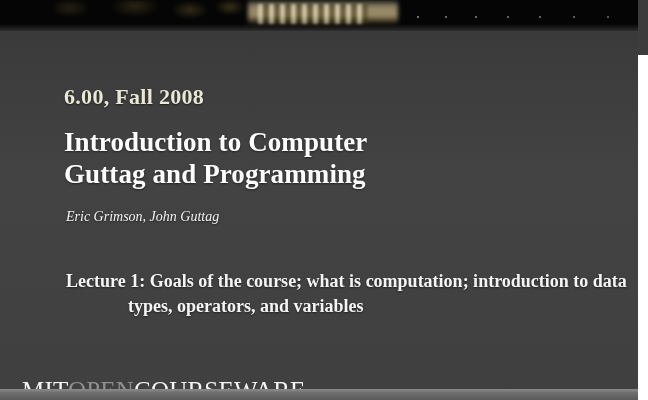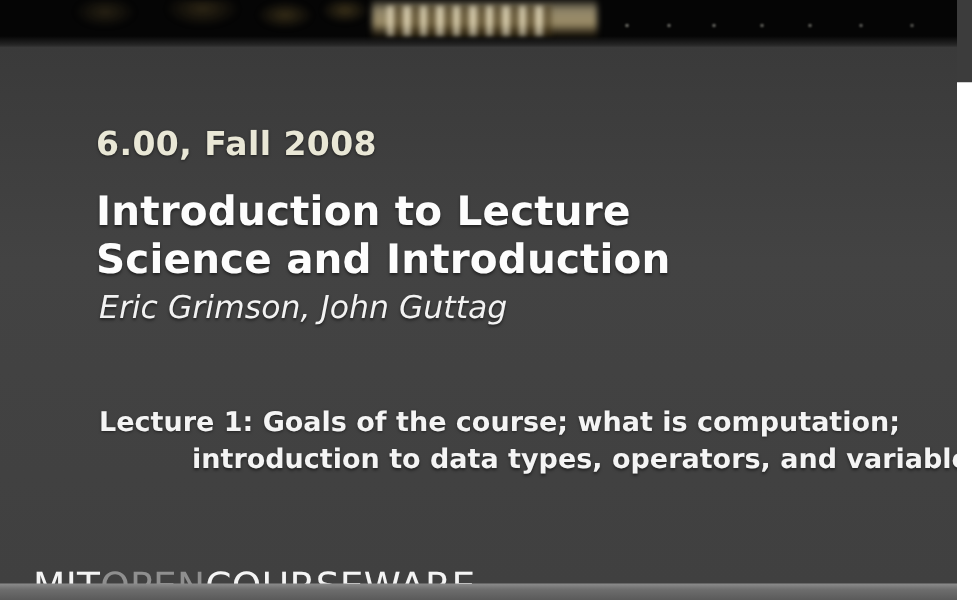--- a/index.html
+++ b/index.html
@@ -20,20 +20,21 @@
   }
   
   .slide {
     position: absolute;
     left: 0;
     top: 0;
     width: 638px;
     height: 400px;
     background: #3f3f3f;
     overflow: hidden;
+    font-family: Liberation Serif, serif;
   }
   
   .right-edge {
     position: absolute;
     left: 638px;
     top: 55px;
     width: 10px;
     height: 345px;
     background: #ffffff;
   }
@@ -180,22 +181,22 @@
     font-size: 27px;
     font-weight: bold;
     line-height: 32px;
     color: #fdfdfd;
     letter-spacing: 0.1px;
     text-shadow: 0 1px 2px rgba(0,0,0,0.5);
   }
   .instructors {
     position: absolute;
     left: 66px;
-    top: 162px;
-    font-size: 21px;
+    top: 178px;
+    font-size: 14px;
     font-style: italic;
     font-weight: normal;
     color: #f2f2f2;
     text-shadow: 0 1px 2px rgba(0,0,0,0.5);
     white-space: nowrap;
   }
   .lecture-block {
     position: absolute;
     left: 66px;
     top: 238px;
@@ -295,22 +296,22 @@
       <div class="banner-trees"></div>
       <div class="banner-lights"></div>
       <div class="banner-fade"></div>
     </div>
 
     <div class="body-area">
 
       <div class="course-code">6.00, Fall 2008</div>
 
       <div class="course-title">
-        <div>Introduction to Lecture</div>
-        <div>Science and Introduction</div>
+        <div>Introduction to Computer</div>
+        <div>Guttag and Programming</div>
       </div>
 
       <div class="instructors">Eric Grimson, John Guttag</div>
 
       <div class="lecture-block">
         <span class="lecture-line1">Lecture 1: Goals of the course; what is</span>
         <span>computation; introduction to data</span>
         <span>types, operators, and variables</span>
       </div>
 

